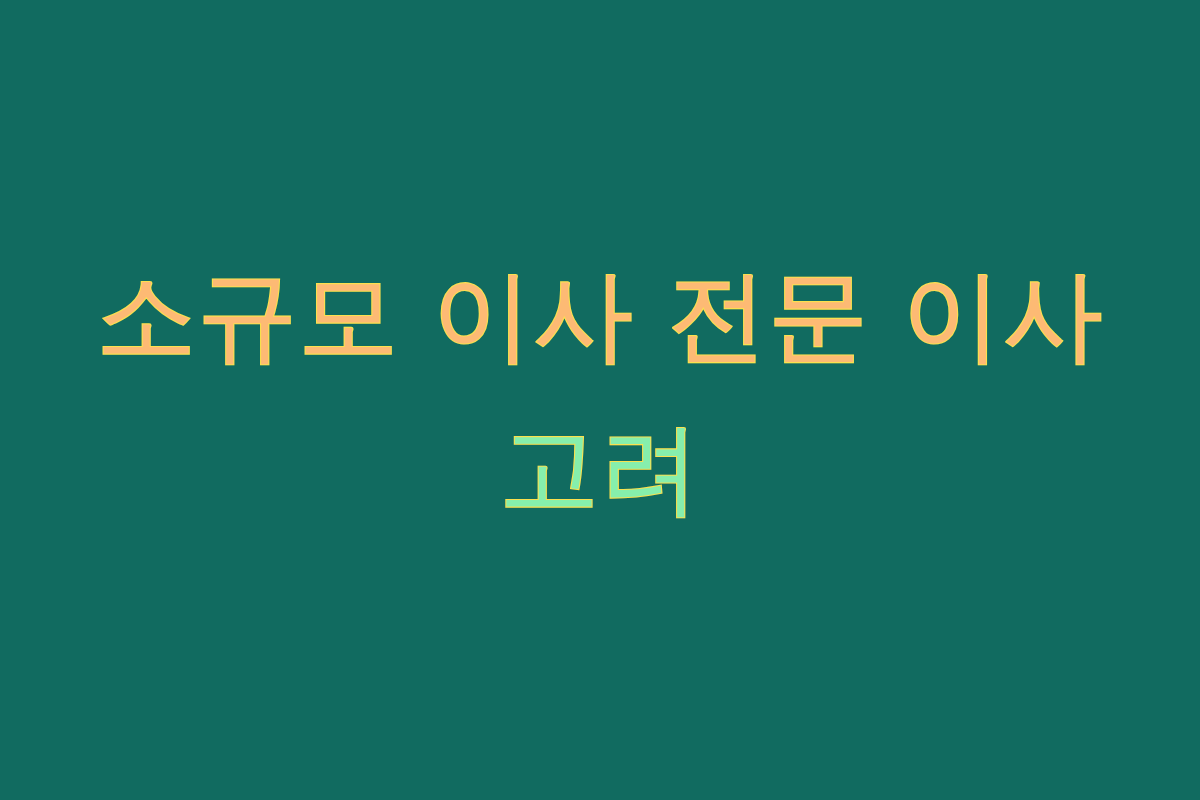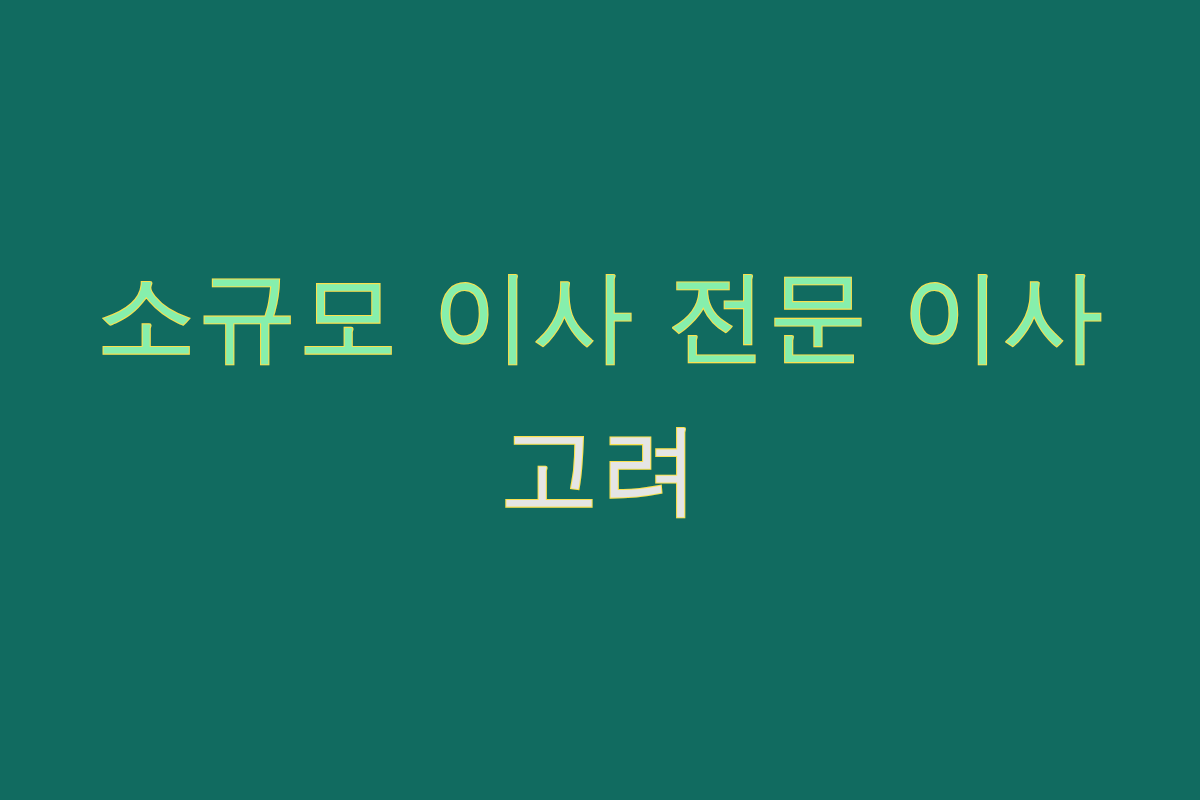--- a/index.html
+++ b/index.html
@@ -56,19 +56,19 @@
   .headline-line.line-2 { letter-spacing: 0.5px; }
   .headline-line.line-3 { letter-spacing: 1px; }
 </style>
 </head>
 <body>
 
 <div class="poster" style="background: rgb(17, 107, 96);">
 
   <div class="headline-block">
 
-    <span class="headline-line line-1" style="color: #86efac; -webkit-text-stroke: 2.2px rgb(251, 225, 78);">소규모 이사 전문 이사</span>
+    <span class="headline-line line-1" style="color: #fdba74; -webkit-text-stroke: 2.2px rgb(251, 225, 78);">소규모 이사 전문 이사</span>
 
 
-    <span class="headline-line line-3" style="color: #e5e5e5; margin-top: 20px; -webkit-text-stroke: 2.2px rgb(251, 225, 78);">고려</span>
+    <span class="headline-line line-3" style="color: #86efac; margin-top: 20px; -webkit-text-stroke: 2.2px rgb(251, 225, 78);">고려</span>
 
   </div>
 </div>
 
 </body></html>

